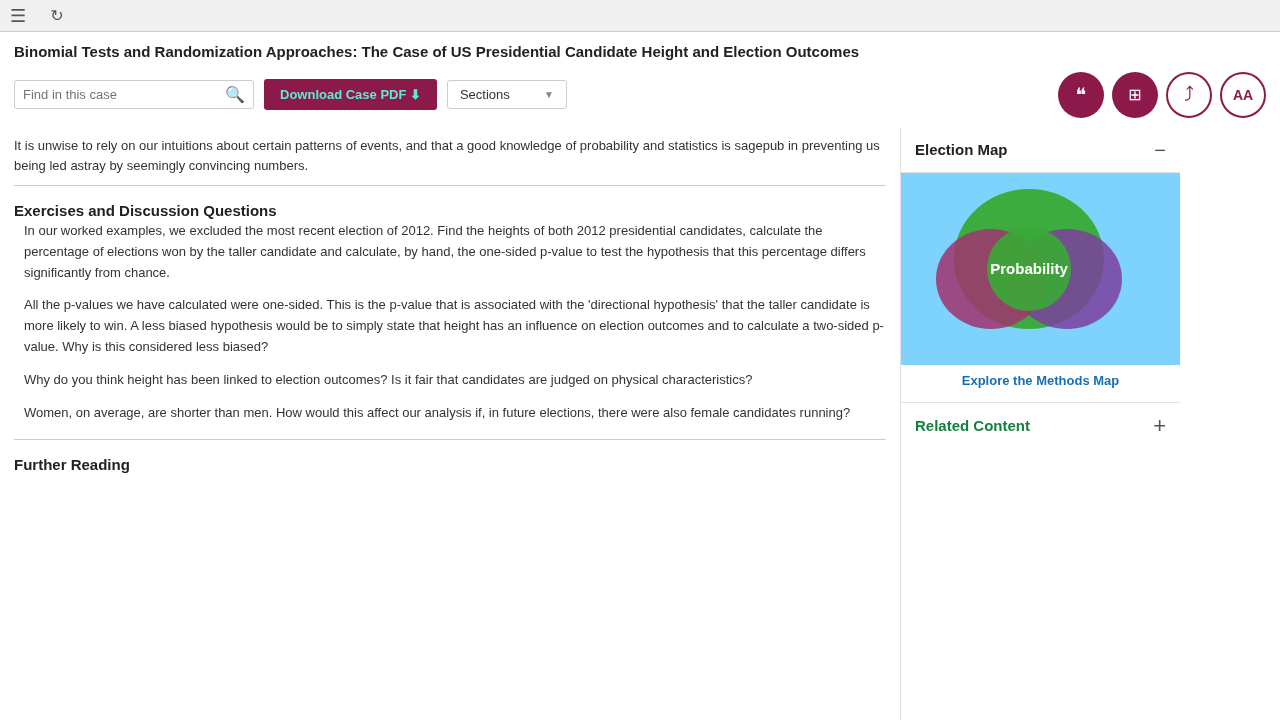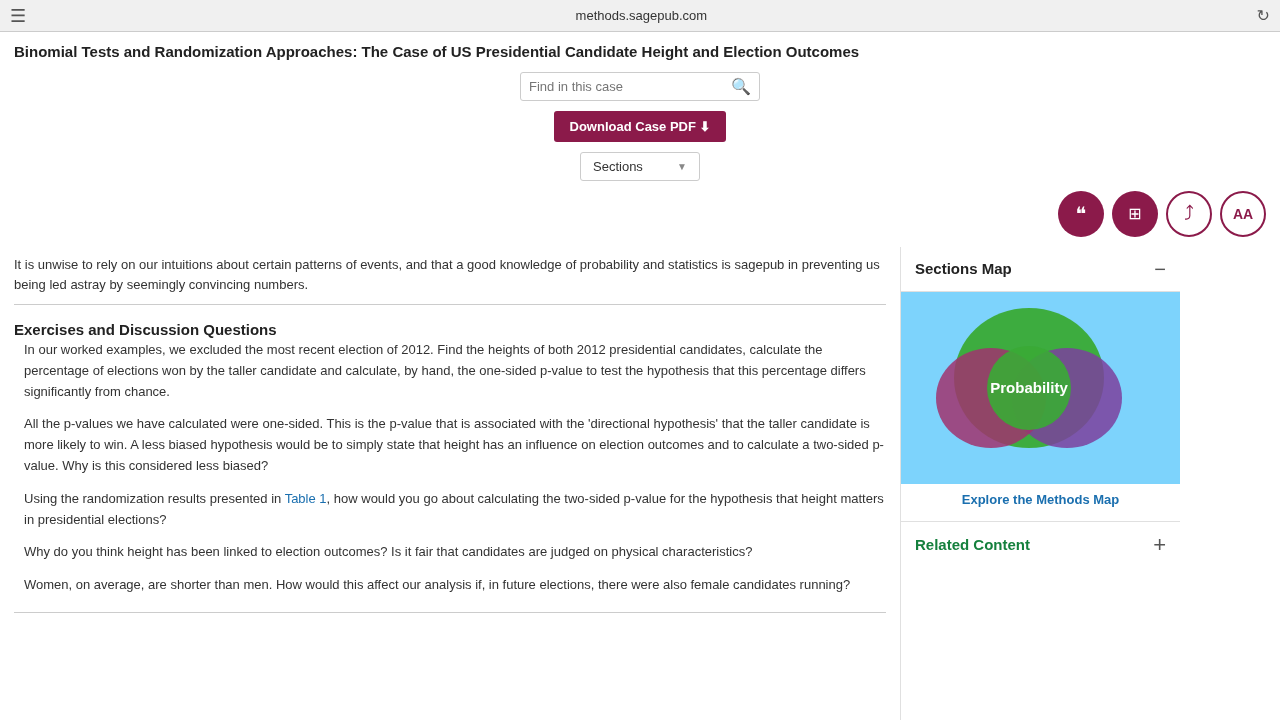--- a/index.html
+++ b/index.html
@@ -51,21 +51,20 @@
       margin-bottom: 10px;
       line-height: 1.3;
     }
 
     
     .toolbar {
       display: flex;
       align-items: center;
       gap: 10px;
       padding: 0 14px 10px 14px;
-      flex-direction: column;
     }
     .search-box {
       display: flex;
       align-items: center;
       border: 1px solid #ccc;
       border-radius: 3px;
       padding: 4px 8px;
       width: 240px;
       background: #fff;
     }
@@ -79,21 +78,21 @@
     .search-icon-btn {
       background: none;
       border: none;
       cursor: pointer;
       color: #666;
       font-size: 16px;
       padding: 0;
     }
     .download-btn {
       background: #8b1a4a;
-      color: #ffffff;
+      color: #5eead4;
       border: none;
       padding: 8px 16px;
       font-size: 13px;
       font-weight: bold;
       border-radius: 3px;
       cursor: pointer;
       white-space: nowrap;
     }
     .sections-dropdown {
       display: flex;
@@ -293,21 +292,20 @@
       font-size: 22px;
       color: #555;
       line-height: 1;
     }
   </style>
 </head>
 <body>
 
 <div class="browser-bar">
   <span class="browser-menu-icon">☰</span>
-  <span class="browser-url">methods.sagepub.com</span>
   <span class="browser-reload">↻</span>
 </div>
 
 <div class="page-header">
   <div class="page-title">Binomial Tests and Randomization Approaches: The Case of US Presidential Candidate Height and Election Outcomes</div>
 </div>
 
 <div class="toolbar">
   <div class="search-box">
     <input class="search-input" type="text" placeholder="Find in this case" style="">
@@ -329,33 +327,33 @@
 <div class="main-layout">
 
   <div class="content-area">
     <p class="intro-text">It is unwise to rely on our intuitions about certain patterns of events, and that a good knowledge of probability and statistics is sagepub in preventing us being led astray by seemingly convincing numbers.</p>
 
     <h2 class="section-heading">Exercises and Discussion Questions</h2>
 
     <div class="exercises-list">
       <p class="exercise-item">In our worked examples, we excluded the most recent election of 2012. Find the heights of both 2012 presidential candidates, calculate the percentage of elections won by the taller candidate and calculate, by hand, the one-sided p-value to test the hypothesis that this percentage differs significantly from chance.</p>
       <p class="exercise-item">All the p-values we have calculated were one-sided. This is the p-value that is associated with the 'directional hypothesis' that the taller candidate is more likely to win. A less biased hypothesis would be to simply state that height has an influence on election outcomes and to calculate a two-sided p-value. Why is this considered less biased?</p>
-      <p class="exercise-item">Using the randomization results presented in <a href="#">Table 1</a>, how would you go about calculating the two-sided p-value for the hypothesis that height matters in presidential elections?</p>
       <p class="exercise-item">Why do you think height has been linked to election outcomes? Is it fair that candidates are judged on physical characteristics?</p>
       <p class="exercise-item">Women, on average, are shorter than men. How would this affect our analysis if, in future elections, there were also female candidates running?</p>
     </div>
 
     <hr class="divider">
 
+    <h2 class="further-reading-heading">Further Reading</h2>
   </div>
 
   <div class="sidebar">
     <div class="methods-map-section">
       <div class="methods-map-header">
-        <span class="methods-map-title">Sections Map</span>
+        <span class="methods-map-title">Election Map</span>
         <button class="collapse-btn">−</button>
       </div>
 
       <div class="venn-container">
         <svg class="venn-svg" viewBox="0 0 240 160">
 
           <ellipse cx="120" cy="70" rx="75" ry="70" fill="#3aaa35" opacity="0.95"></ellipse>
 
           <ellipse cx="158" cy="90" rx="55" ry="50" fill="#7b3f9e" opacity="0.85"></ellipse>
 

